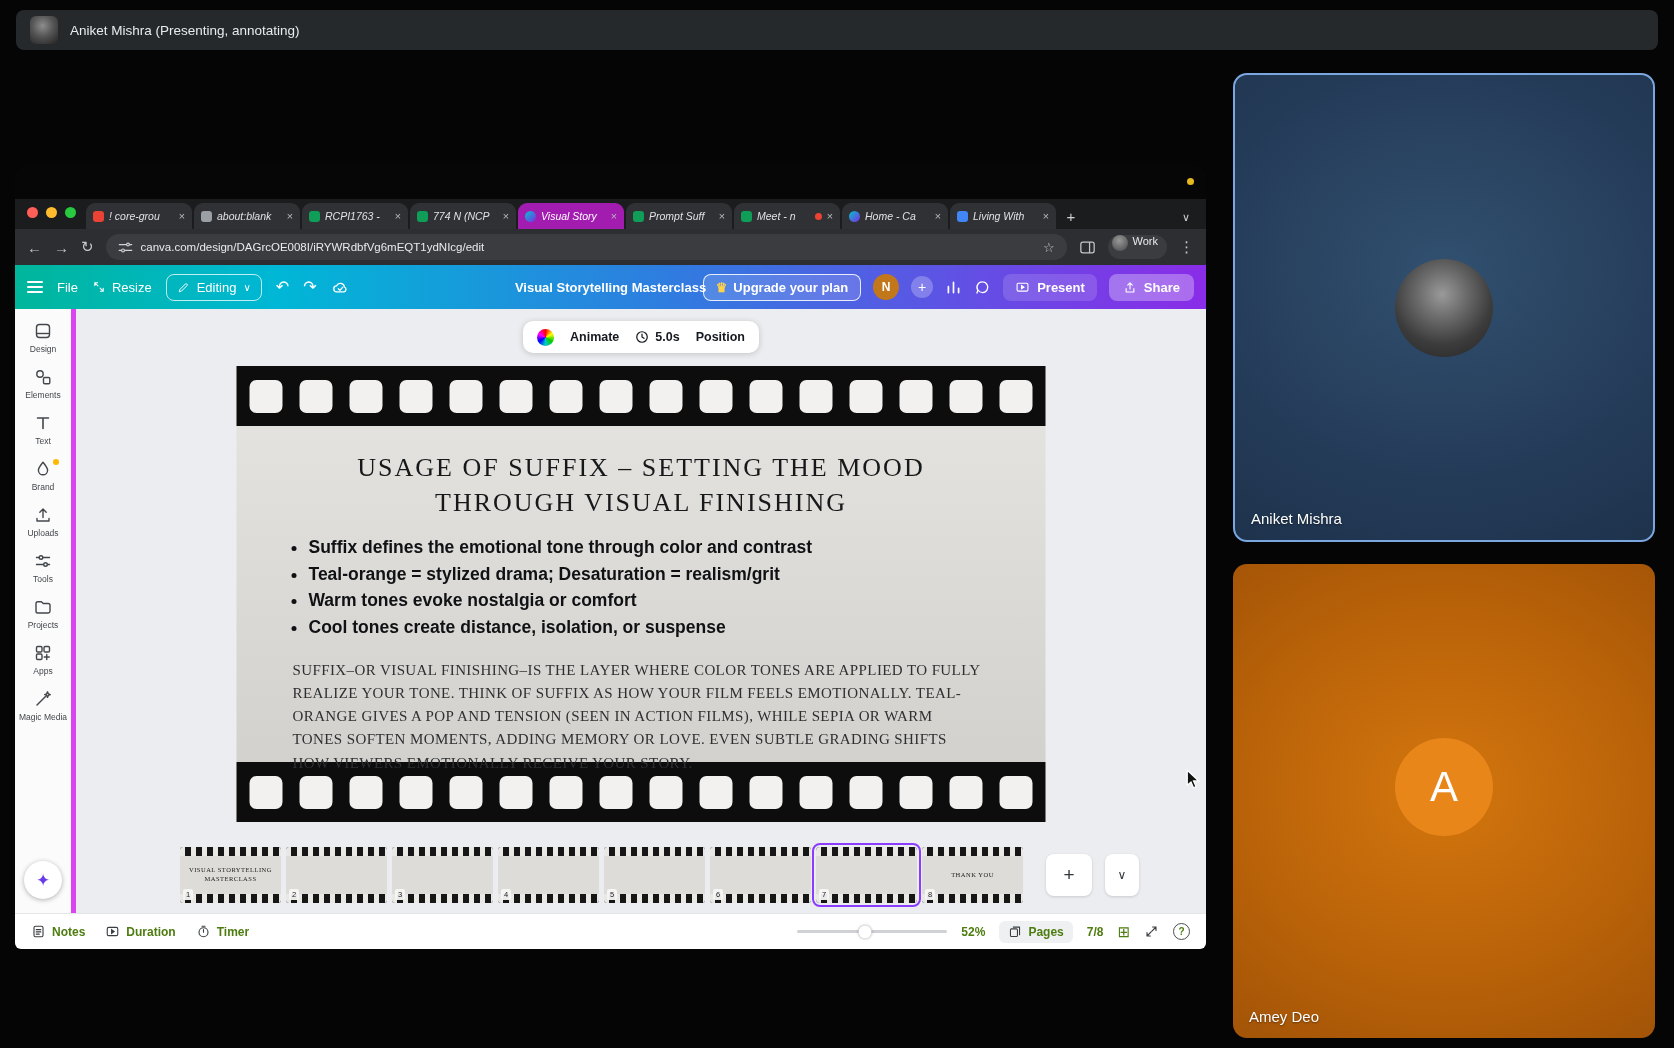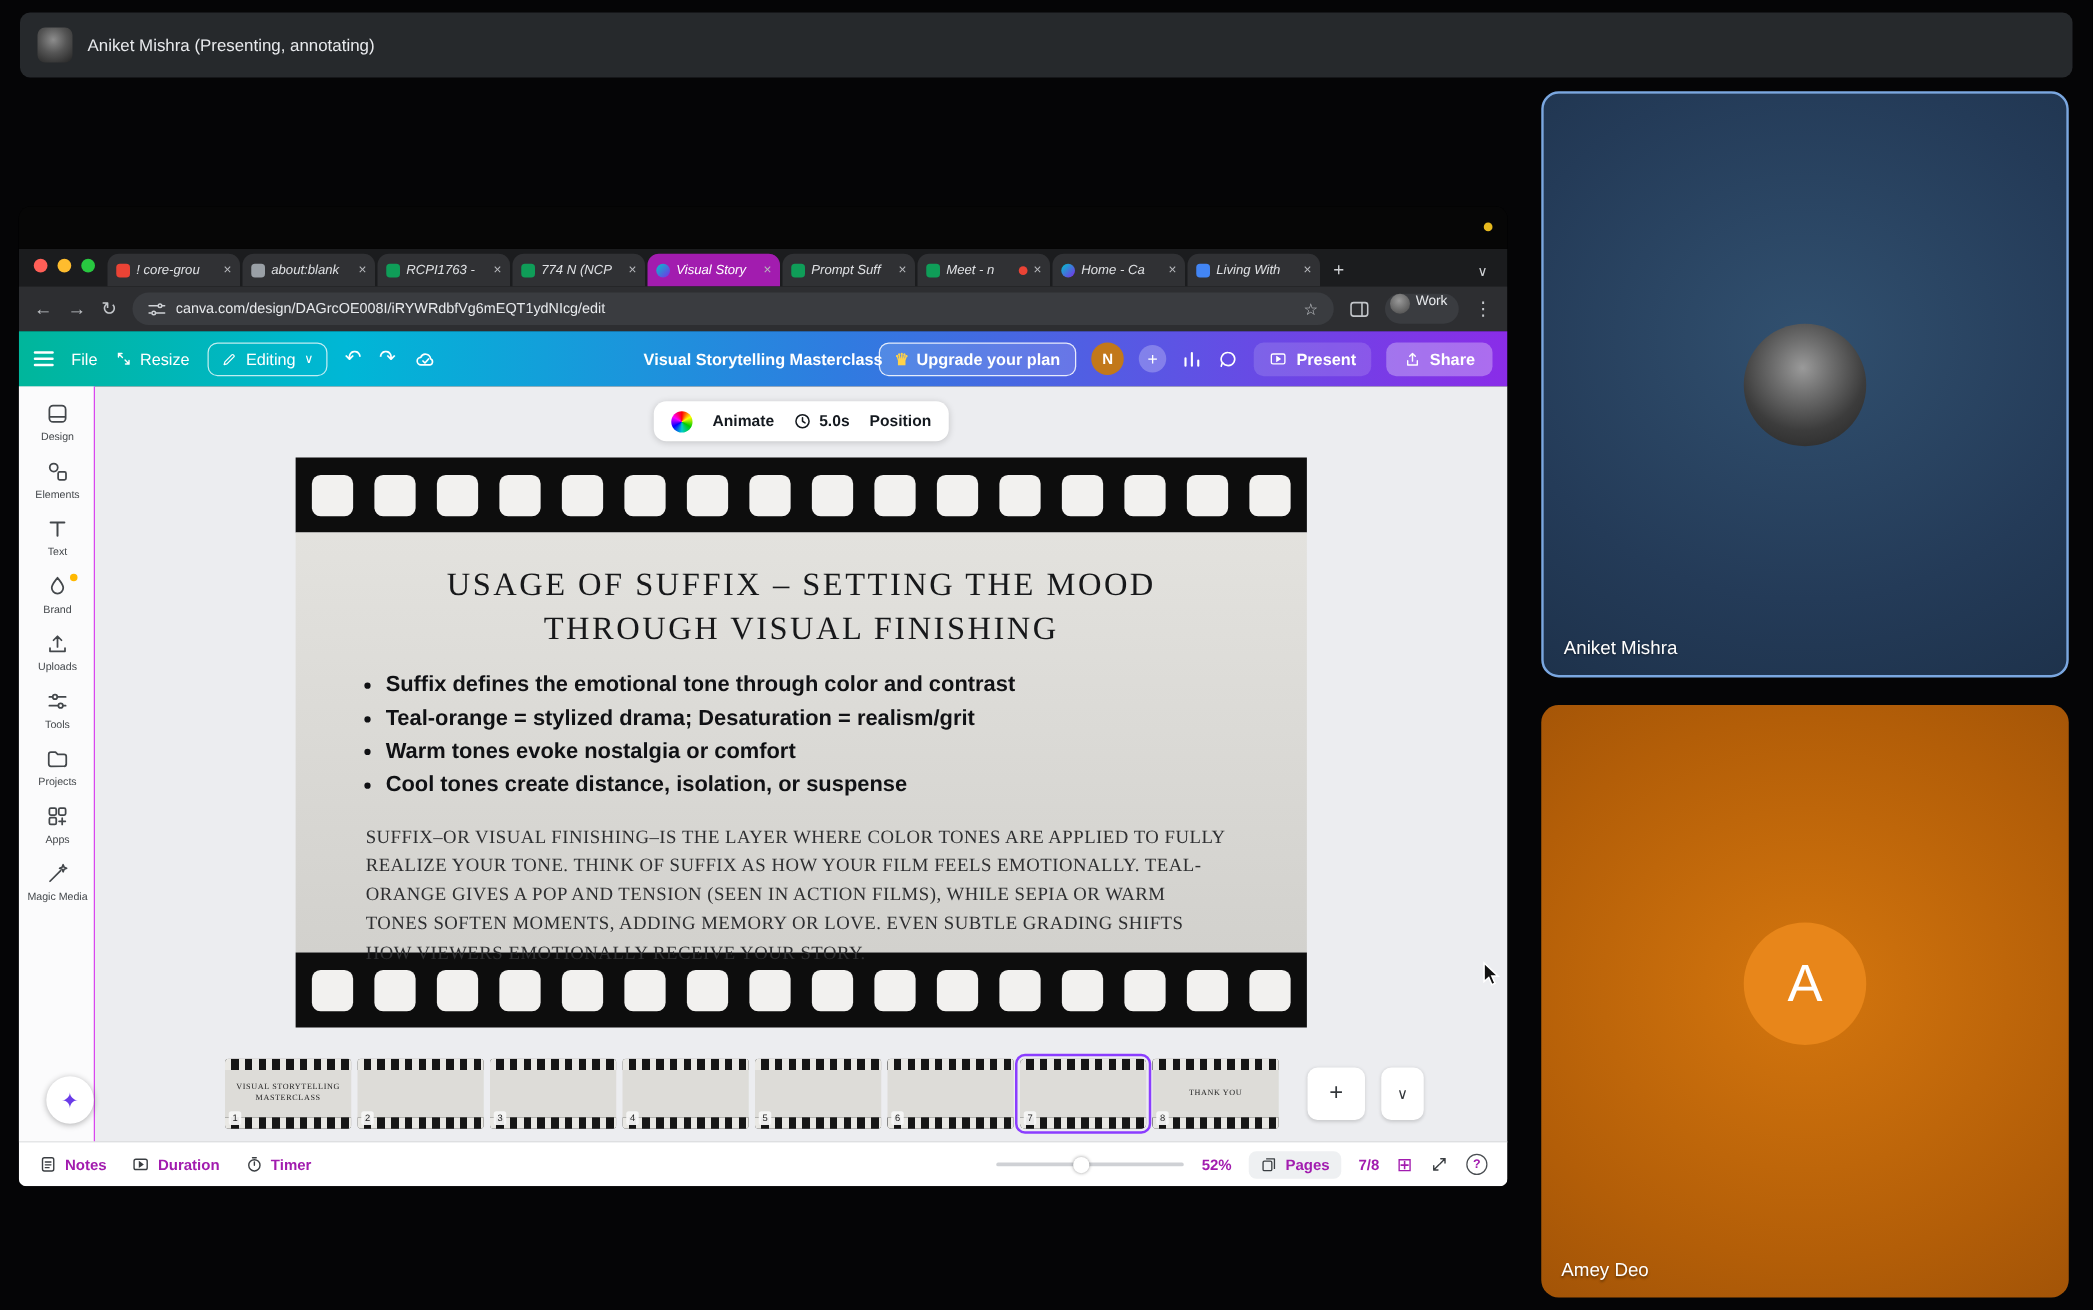--- a/index.html
+++ b/index.html
@@ -1,21 +1,21 @@
 <!DOCTYPE html>
 <html><head>
 <meta charset="utf-8">
 <style>
   * { margin:0; padding:0; box-sizing:border-box; }
   html,body { width:1674px; height:1048px; }
   body { background:#050506; font-family:"Liberation Sans", sans-serif; position:relative; overflow:hidden; }
   svg { display:block; }
 
   
-  .meet-topbar { position:absolute; left:16px; top:10px; width:1642px; height:52px;
+  .meet-topbar { position:absolute; left:16px; top:10px; width:1642px; height:40px;
     background:#26292c; border-radius:8px; display:flex; align-items:center; gap:12px; padding:0 14px; }
   .presenter-avatar { width:28px; height:28px; border-radius:6px;
     background:radial-gradient(circle at 45% 35%, #8d8d8d 0%, #555 45%, #222 100%); flex:0 0 auto; }
   .presenter-text { color:#e8eaed; font-size:13.5px; }
 
   
   .screenshare { position:absolute; left:15px; top:165px; width:1191px; height:784px;
     border-radius:10px 10px 6px 6px; overflow:hidden; background:#000; }
   .win-top { height:34px; background:#060606; position:relative; }
   .win-dot { position:absolute; right:12px; top:13px; width:7px; height:7px; border-radius:50%; background:#e6b91e; }
@@ -70,22 +70,22 @@
     align-items:center; justify-content:center; font-size:12px; font-weight:bold; }
   .invite-plus { width:22px; height:22px; border-radius:50%; background:rgba(255,255,255,.25);
     display:flex; align-items:center; justify-content:center; font-size:14px; }
   .present-pill { background:rgba(255,255,255,.14); border-radius:8px; padding:6px 12px;
     display:flex; align-items:center; gap:7px; font-weight:bold; }
   .share-pill { background:rgba(255,255,255,.30); border-radius:8px; padding:6px 14px;
     display:flex; align-items:center; gap:7px; font-weight:bold; }
 
   
   .canva-body { display:flex; height:604px; background:#ecedf0; }
-  .side { width:61px; background:#fbfbfc; border-right:1px solid #d946ef; display:flex; flex-direction:column;
-    align-items:flex-end; padding-top:6px; }
+  .side { width:61px; background:#fbfbfc; border-right:5px solid #d946ef; display:flex; flex-direction:column;
+    align-items:center; padding-top:6px; }
   .side-item { width:58px; padding:6px 0 7px; display:flex; flex-direction:column; align-items:center; gap:3px;
     color:#43474b; position:relative; }
   .side-label { font-size:8.5px; color:#43474b; white-space:nowrap; }
   .notif-dot { position:absolute; top:6px; right:13px; width:6px; height:6px; border-radius:50%; background:#ffb800; }
   .ai-btn { margin-top:auto; margin-bottom:14px; width:38px; height:38px; border-radius:50%; background:#fff;
     box-shadow:0 1px 5px rgba(0,0,0,.3); display:flex; align-items:center; justify-content:center;
     color:#6a3be8; font-size:17px; }
 
   .canvas { position:relative; flex:1; overflow:hidden; }
 
@@ -123,21 +123,21 @@
     background:rgba(245,245,245,.95); border-radius:2px; padding:0 3px; font-size:7.5px; color:#222; }
   .add-page-btn { margin-left:18px; width:46px; height:42px; background:#fff; border-radius:8px;
     box-shadow:0 1px 3px rgba(0,0,0,.15); display:flex; align-items:center; justify-content:center;
     font-size:19px; color:#33373b; }
   .collapse-btn { margin-left:8px; width:34px; height:42px; background:#fff; border-radius:8px;
     box-shadow:0 1px 3px rgba(0,0,0,.15); display:flex; align-items:center; justify-content:center;
     font-size:12px; color:#33373b; }
 
   
   .canva-footer { height:36px; background:#fff; border-top:1px solid #e4e5e7; display:flex; align-items:center;
-    gap:20px; padding:0 16px; font-size:12px; font-weight:bold; color:#a21caf; }
+    gap:20px; padding:0 16px; font-size:12px; font-weight:bold; color:#4d7c0f; }
   .ft-item { display:flex; align-items:center; gap:6px; }
   .ft-right { margin-left:auto; display:flex; align-items:center; gap:14px; }
   .zoom-slider { width:150px; height:3px; background:#cfd1d5; border-radius:2px; position:relative; }
   .zoom-handle { position:absolute; left:45%; top:50%; transform:translate(-50%,-50%); width:13px; height:13px;
     border-radius:50%; background:#fff; box-shadow:0 0 3px rgba(0,0,0,.4); }
   .pages-pill { background:#eef0f2; border-radius:6px; padding:4px 9px; display:flex; align-items:center; gap:6px; }
   .grid-glyph { font-size:15px; font-weight:normal; }
   .help-circle { width:17px; height:17px; border-radius:50%; border:1.5px solid #4a4e52; display:flex;
     align-items:center; justify-content:center; font-size:10px; }
 

